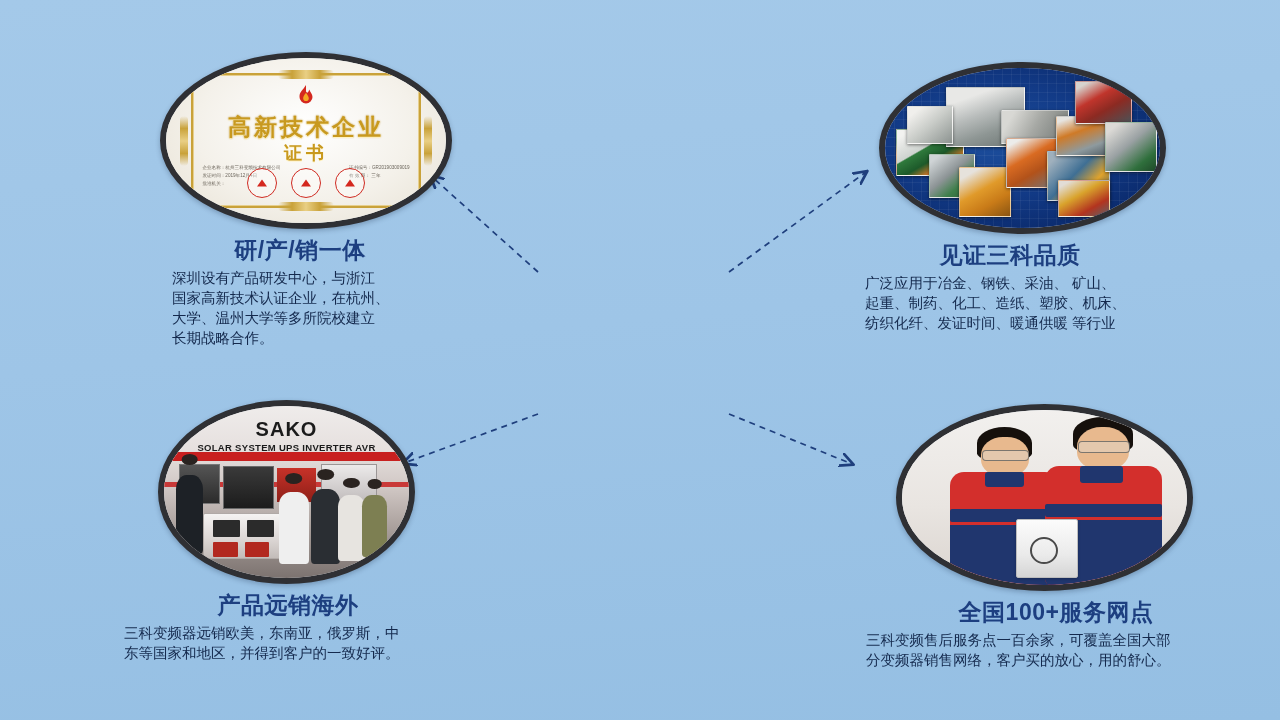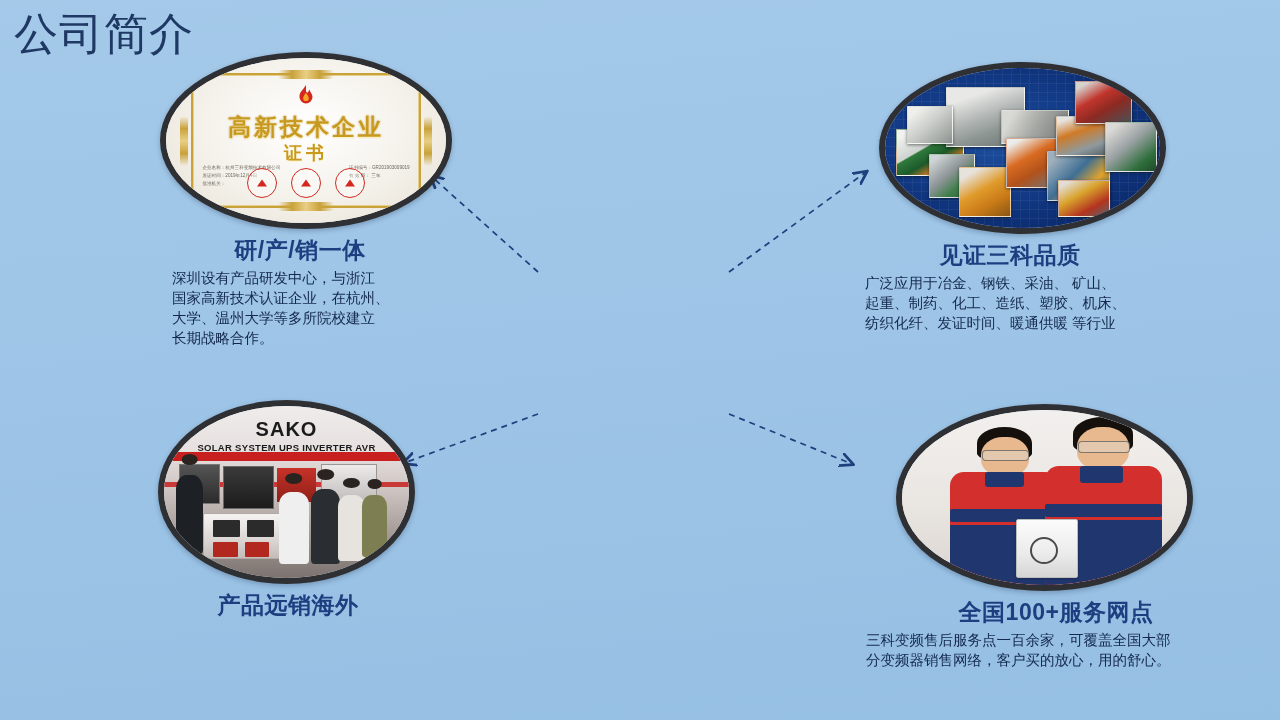--- a/index.html
+++ b/index.html
@@ -304,21 +304,20 @@
     width: 40%; height: 40%;
     border-radius: 50%;
     border: 2px solid #4a4a4a;
   }
 </style>
 </head>
 <body>
 
 <div id="slide">
 
-  <div class="slide-title">公司简介</div>
 
   <svg class="connectors" viewBox="0 0 1280 720" width="1280" height="720">
     <defs>
       <marker id="arr" markerWidth="9" markerHeight="9" refX="7" refY="4.5" orient="auto">
         <path d="M0,0.6 L8,4.5 L0,8.4" fill="none" stroke="#1f3f7d" stroke-width="1.6" stroke-linecap="round" stroke-linejoin="round"></path>
       </marker>
     </defs>
     <g stroke="#1f3f7d" stroke-width="1.7" stroke-dasharray="6 5" fill="none" marker-end="url(#arr)">
       <line x1="538" y1="272" x2="431" y2="176"></line>
       <line x1="729" y1="272" x2="866" y2="172"></line>
@@ -423,20 +422,24 @@
           </div>
         <div class="person" style="left:71%; top:52%; width:11%; height:38%; background:#e7e4e0;">
             <span class="head" style="width:60%; height:15%;"></span>
           </div>
         <div class="person" style="left:81%; top:52%; width:10%; height:36%; background:#7d7f52;">
             <span class="head" style="width:60%; height:15%;"></span>
           </div>
       </div>
     </div>
     <div class="q-title">产品远销海外</div>
+    <div class="q-body" style="margin-left:6px;">
+      <p>三科变频器远销欧美，东南亚，俄罗斯，中</p>
+      <p>东等国家和地区，并得到客户的一致好评。</p>
+    </div>
   </div>
 
   <div class="quad" style="left:820px; top:404px; width:380px;margin-left:46px;">
     <div class="oval" style="width:285px; height:175px; margin-left:30px;">
       <div class="techs">
 
         <div class="tech" style="left:16%; top:8%; width:40%; height:92%;">
           <div class="hair" style="left:26%; top:2%; width:48%; height:20%;"></div>
           <div class="head" style="left:29%; top:8%; width:42%; height:24%;"></div>
           <div class="glasses" style="left:30%; top:16%; width:40%; height:6%;"></div>

